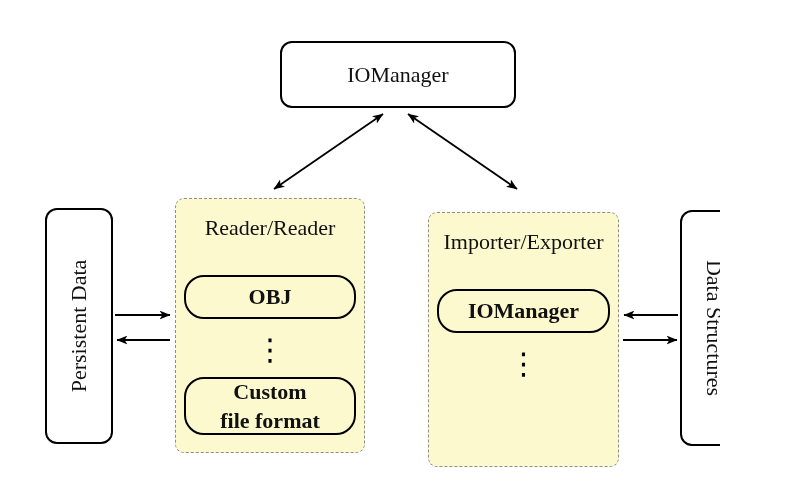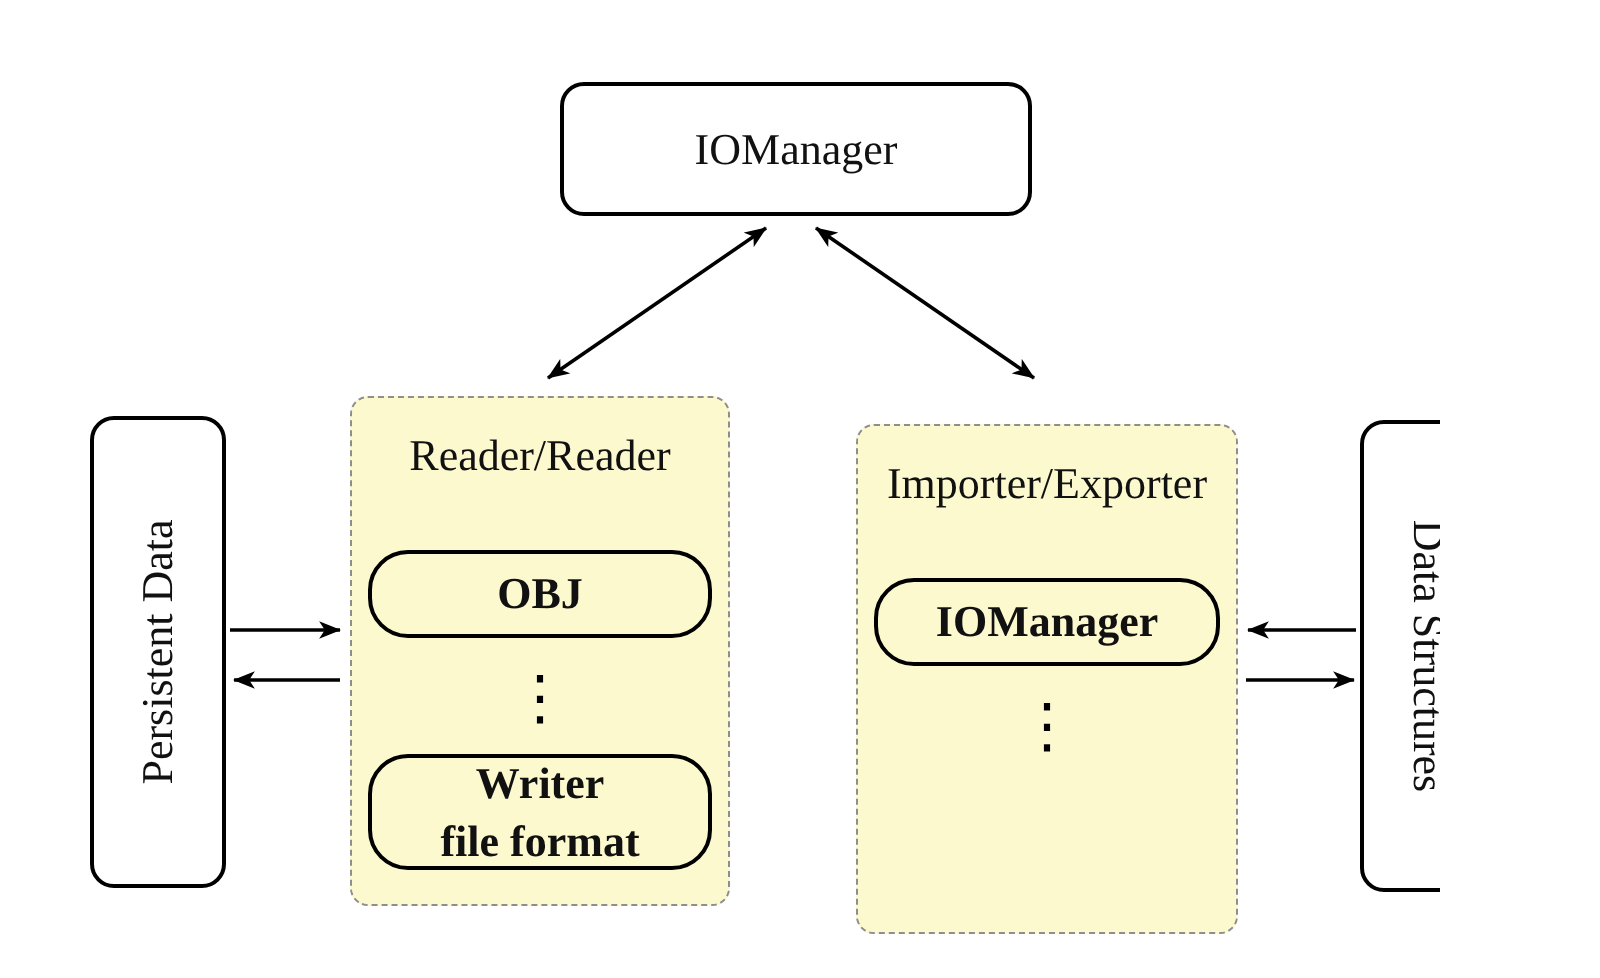--- a/index.html
+++ b/index.html
@@ -113,21 +113,21 @@
     <span>IOManager</span>
   </div>
 
   <div class="group group-left">
     <div class="group-title">Reader/Reader</div>
     <div class="item item-top">
       <span>OBJ</span>
     </div>
     <div class="dots">⋮</div>
     <div class="item item-bottom">
-      <span>Writer
+      <span>Custom
 file format</span>
     </div>
   </div>
 
   <div class="group group-right">
     <div class="group-title">Importer/Exporter</div>
     <div class="item item-top">
       <span>IOManager</span>
     </div>
     <div class="dots">⋮</div>

